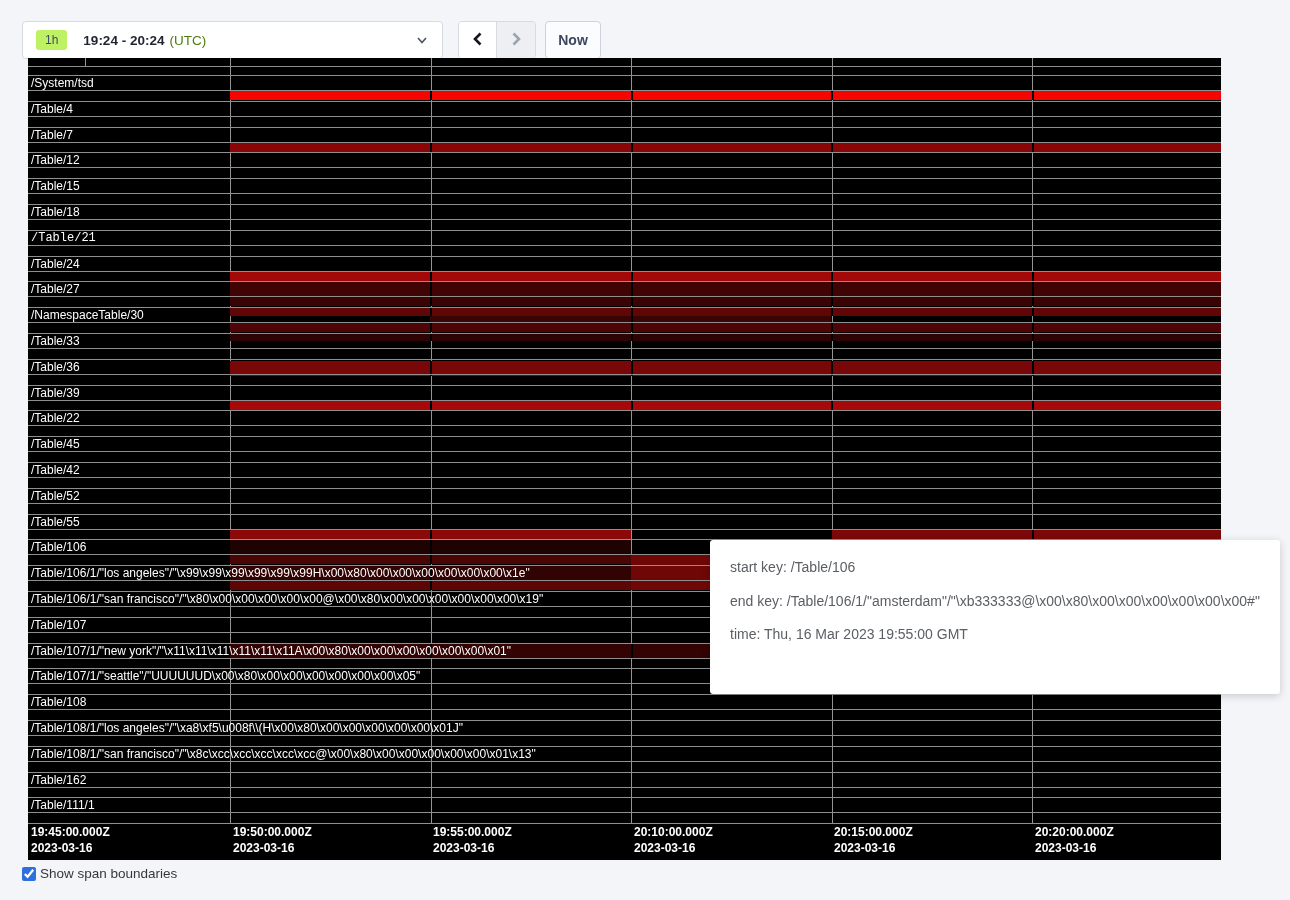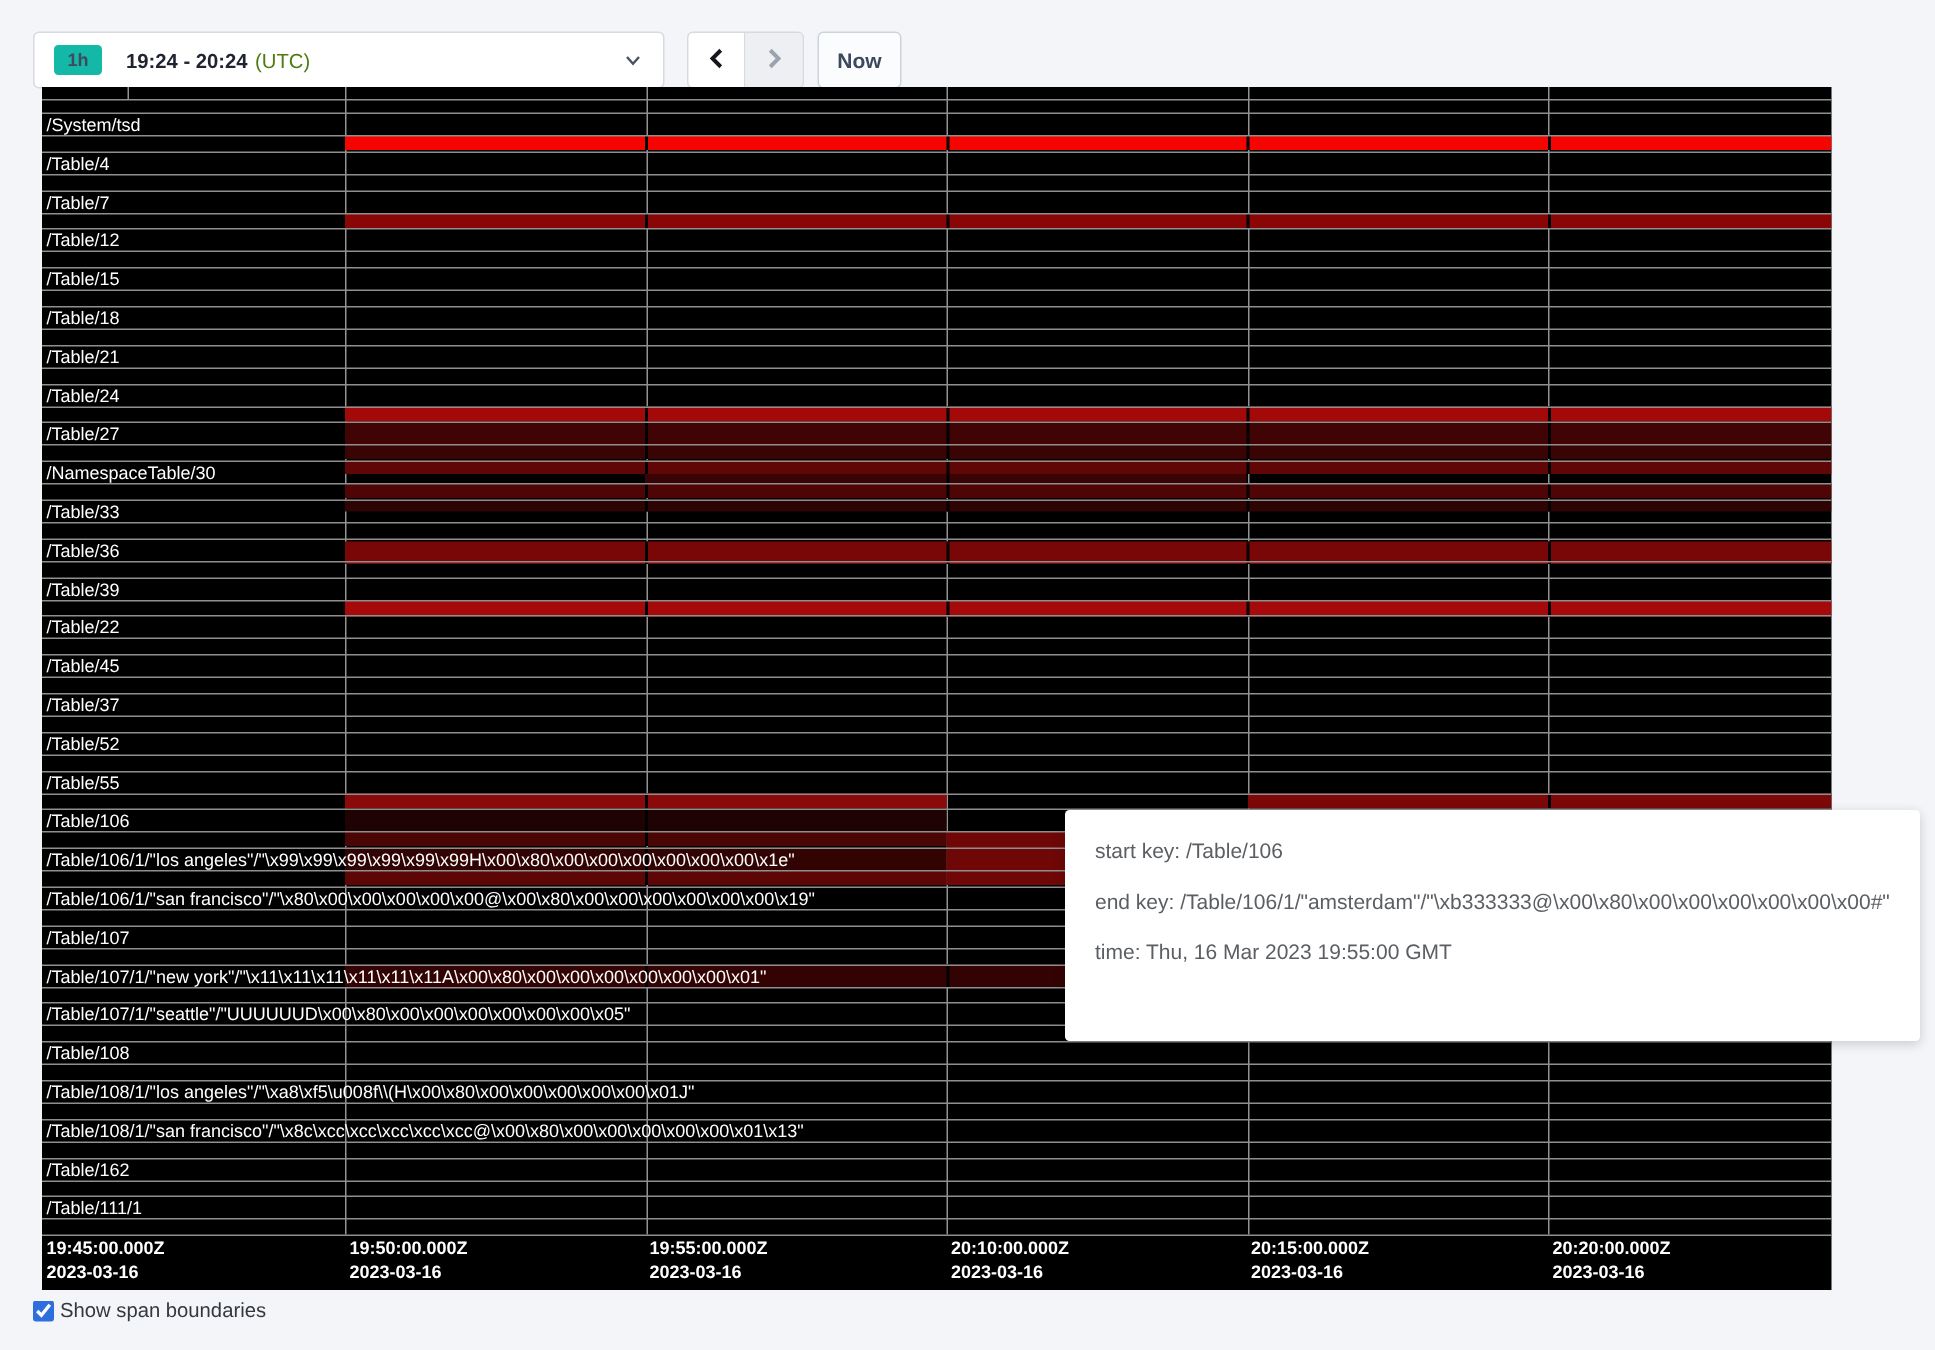--- a/index.html
+++ b/index.html
@@ -11,22 +11,22 @@
     overflow: hidden;
   }
 
   
   .time-select {
     position: absolute; left: 22px; top: 21px; width: 421px; height: 38px;
     background: #fff; border: 1px solid #d6dae1; border-radius: 4px;
     display: flex; align-items: center; cursor: pointer;
   }
   .duration-badge {
-    margin-left: 13px; padding: 3px 9px; background: #14b8a6; border-radius: 3px;
-    font-size: 12px; font-weight: bold; color: #3f4a61;
+    margin-left: 13px; padding: 3px 9px; background: #bef264; border-radius: 3px;
+    font-size: 12px; font-weight: normal; color: #3f4a61;
   }
   .range-text { margin-left: 16px; font-size: 13.5px; font-weight: bold; color: #1f2430; }
   .range-suffix { margin-left: 5px; font-size: 13.5px; color: #4d7c0f; }
   .select-caret { margin-left: auto; margin-right: 14px; display: flex; }
 
   .nav-group {
     position: absolute; left: 458px; top: 21px; height: 38px; display: flex;
     border: 1px solid #d6dae1; border-radius: 4px; overflow: hidden;
   }
   .nav-btn { width: 38px; height: 36px; display: flex; align-items: center; justify-content: center; border: none; cursor: pointer; }
@@ -241,30 +241,30 @@
       <div class="hline" style="top: 713.6px;"></div>
       <div class="hline" style="top: 728.6px;"></div>
       <div class="hline" style="top: 739.4px;"></div>
       <div class="hline" style="top: 754.4px;"></div>
       <div class="rowlabel" style="top: 19px;">/System/tsd</div>
       <div class="rowlabel" style="top: 44.8px;">/Table/4</div>
       <div class="rowlabel" style="top: 70.6px;">/Table/7</div>
       <div class="rowlabel" style="top: 96.4px;">/Table/12</div>
       <div class="rowlabel" style="top: 122.2px;">/Table/15</div>
       <div class="rowlabel" style="top: 148px;">/Table/18</div>
-      <div class="rowlabel" style="top: 173.8px;">/Table/21</div>
+      <div class="rowlabel" style="top: 173.8px; font-family: Liberation Mono, monospace;">/Table/21</div>
       <div class="rowlabel" style="top: 199.6px;">/Table/24</div>
       <div class="rowlabel" style="top: 225.4px;">/Table/27</div>
       <div class="rowlabel" style="top: 251.2px;">/NamespaceTable/30</div>
       <div class="rowlabel" style="top: 277px;">/Table/33</div>
       <div class="rowlabel" style="top: 302.8px;">/Table/36</div>
       <div class="rowlabel" style="top: 328.6px;">/Table/39</div>
       <div class="rowlabel" style="top: 354.4px;">/Table/22</div>
       <div class="rowlabel" style="top: 380.2px;">/Table/45</div>
-      <div class="rowlabel" style="top: 406px;">/Table/37</div>
+      <div class="rowlabel" style="top: 406px;">/Table/42</div>
       <div class="rowlabel" style="top: 431.8px;">/Table/52</div>
       <div class="rowlabel" style="top: 457.6px;">/Table/55</div>
       <div class="rowlabel" style="top: 483.4px;">/Table/106</div>
       <div class="rowlabel" style="top: 509.2px;">/Table/106/1/"los angeles"/"\x99\x99\x99\x99\x99\x99H\x00\x80\x00\x00\x00\x00\x00\x00\x1e"</div>
       <div class="rowlabel" style="top: 535px;">/Table/106/1/"san francisco"/"\x80\x00\x00\x00\x00\x00@\x00\x80\x00\x00\x00\x00\x00\x00\x19"</div>
       <div class="rowlabel" style="top: 560.8px;">/Table/107</div>
       <div class="rowlabel" style="top: 586.6px;">/Table/107/1/"new york"/"\x11\x11\x11\x11\x11\x11A\x00\x80\x00\x00\x00\x00\x00\x00\x01"</div>
       <div class="rowlabel" style="top: 612.4px;">/Table/107/1/"seattle"/"UUUUUUD\x00\x80\x00\x00\x00\x00\x00\x00\x05"</div>
       <div class="rowlabel" style="top: 638.2px;">/Table/108</div>
       <div class="rowlabel" style="top: 664px;">/Table/108/1/"los angeles"/"\xa8\xf5\u008f\\(H\x00\x80\x00\x00\x00\x00\x00\x01J"</div>

